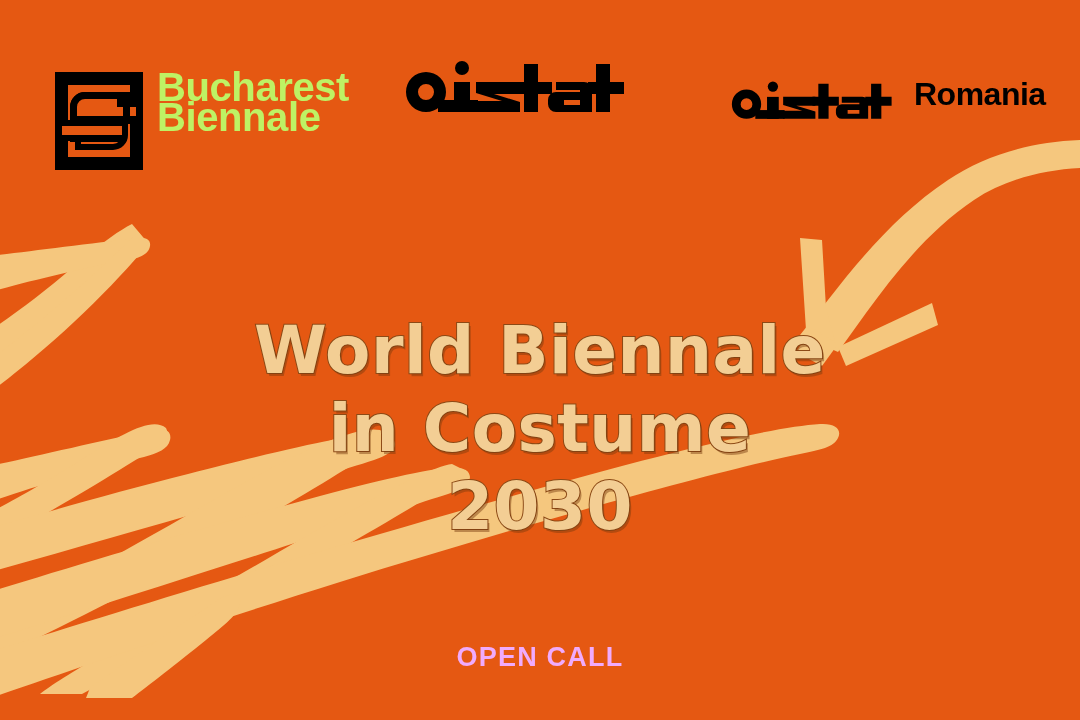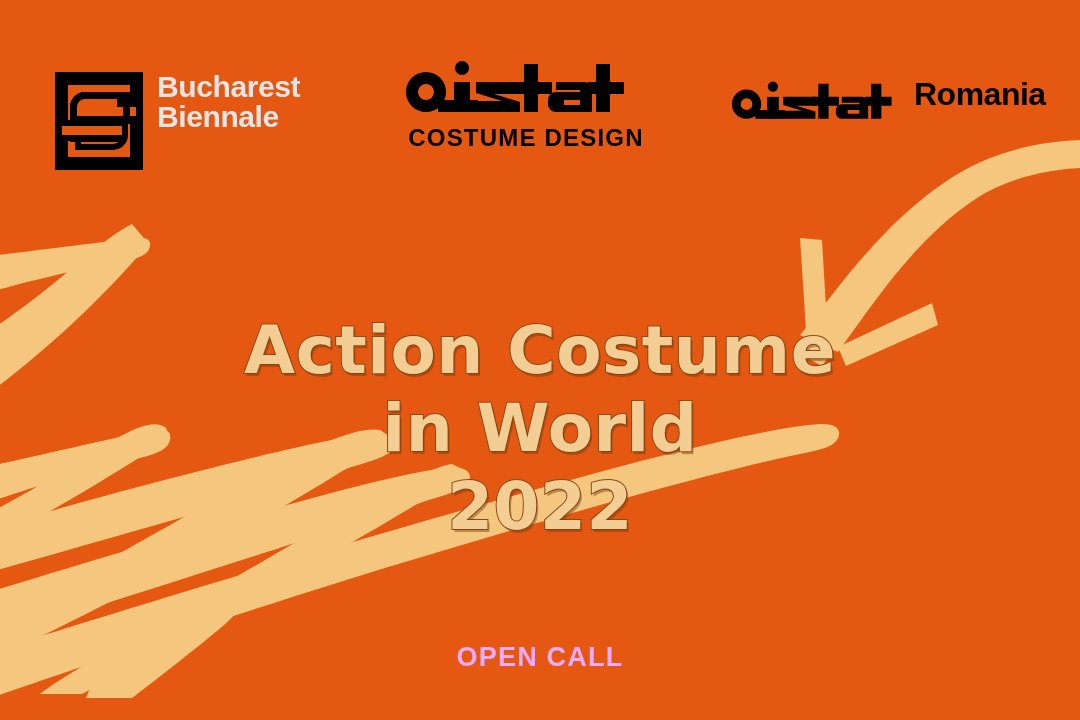--- a/index.html
+++ b/index.html
@@ -40,23 +40,23 @@
   #logo-bsb {
     position: absolute;
     left: 55px;
     top: 72px;
     display: flex;
     align-items: flex-start;
     gap: 14px;
   }
   #bsb-mark { width: 88px; height: 98px; flex: 0 0 auto; }
   #bsb-text {
-    color: #e5e5e5;
-    font-weight: bold;
-    font-size: 30px;
+    color: #bef264;
+    font-weight: bold;
+    font-size: 40px;
     line-height: 30px;
     letter-spacing: -0.4px;
     white-space: nowrap;
   }
   #bsb-text div { display: block; }
 
   
   #logo-oistat-cd {
     position: absolute;
     left: 398px;
@@ -309,21 +309,20 @@
           <path d="M126 6 H140 V24 H154 V36 H140 V54 H126 V36 H118 V24 H126 Z"></path>
 
           <path d="M158 24 H186 A8 8 0 0 1 194 32 V54 H158 A8 8 0 0 1 150 46 V42 A8 8 0 0 1 158 34 H182 V32 H158 Z
                    M166 42 H182 V47 H166 Z" fill-rule="evenodd"></path>
 
           <path d="M198 6 H212 V24 H226 V36 H212 V54 H198 V36 H190 V24 H198 Z"></path>
 
           <path d="M40 42 H80 V54 H40 Z"></path>
         </g>
       </svg>
-      <div id="oistat-cd-sub1">COSTUME DESIGN</div>
     </div>
 
     <div id="logo-oistat-ro">
       <svg width="170" height="48" viewBox="0 0 232 62">
         <g fill="#000">
           <path d="M28 14 A20 20 0 1 0 28 54 A20 20 0 1 0 28 14 Z
                    M28 26 A8 8 0 1 1 28 42 A8 8 0 1 1 28 26 Z" fill-rule="evenodd"></path>
           <circle cx="64" cy="10" r="7"></circle>
           <path d="M56 24 H72 V54 H56 Z"></path>
           <path d="M78 24 H122 V36 H96 L122 44 V54 H78 V43 H104 L78 35 Z"></path>
@@ -333,20 +332,20 @@
           <path d="M198 6 H212 V24 H226 V36 H212 V54 H198 V36 H190 V24 H198 Z"></path>
           <path d="M40 42 H80 V54 H40 Z"></path>
         </g>
       </svg>
       <div id="oistat-ro-label">Romania</div>
     </div>
 
   </div>
 
   <div id="title-block">
-    <span class="title-line">Action Costume</span>
-    <span class="title-line">in World</span>
-    <span class="title-line">2022</span>
+    <span class="title-line">World Biennale</span>
+    <span class="title-line">in Costume</span>
+    <span class="title-line">2030</span>
   </div>
 
   <div id="open-call">OPEN CALL</div>
 
 </div>
 
 </body></html>

